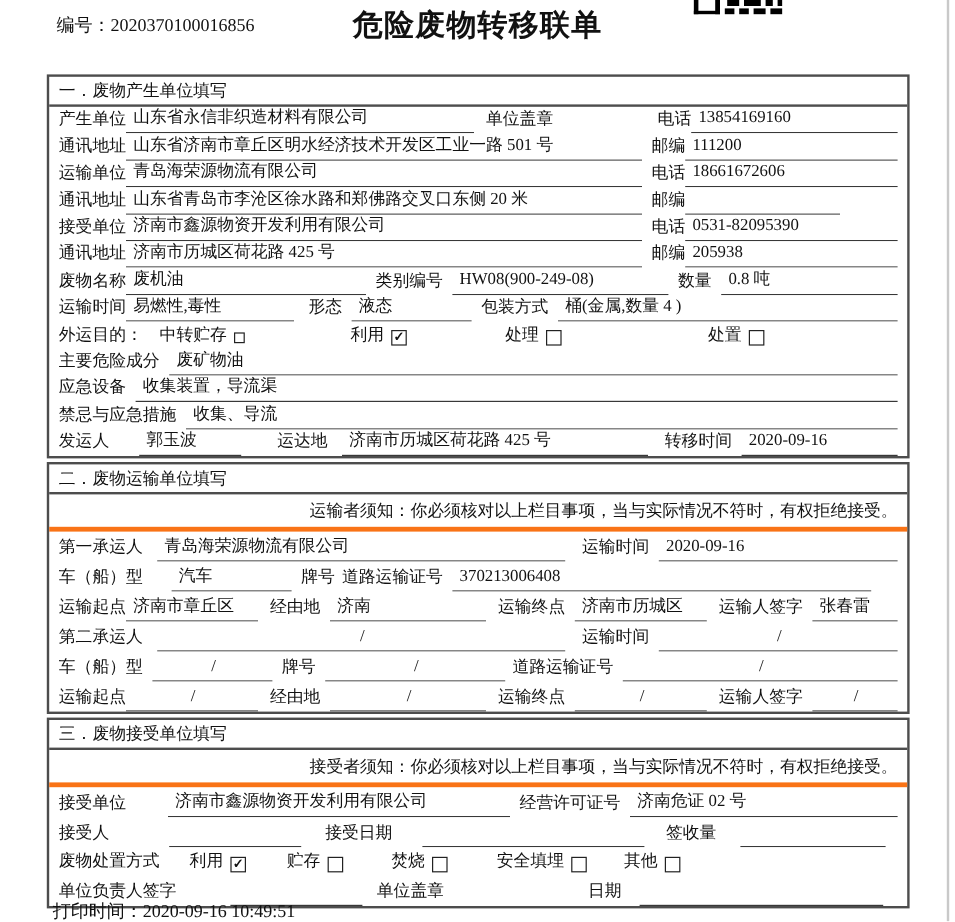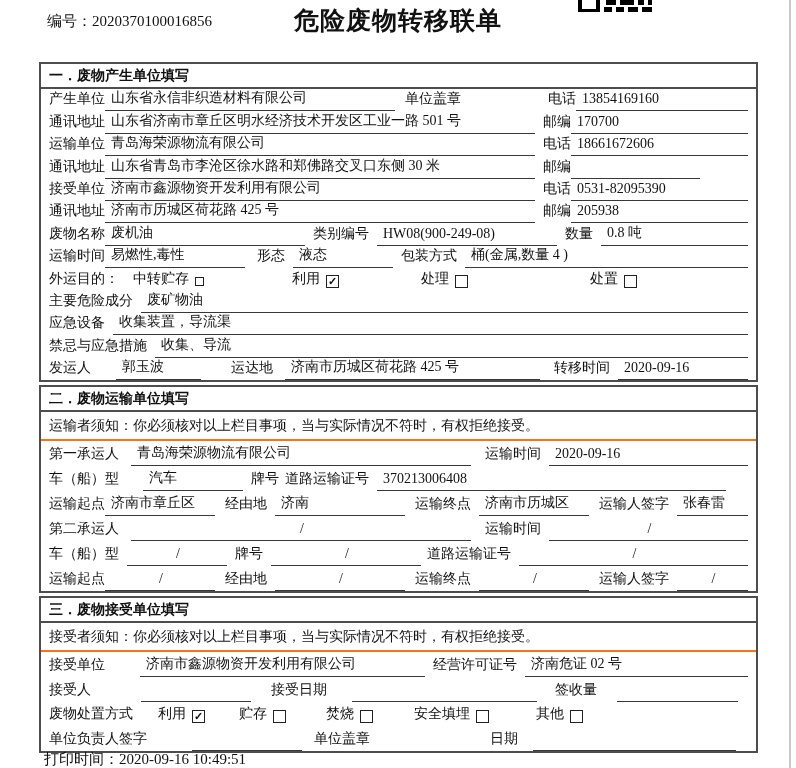--- a/index.html
+++ b/index.html
@@ -5,23 +5,23 @@
   html,body { margin:0; padding:0; background:#fff; }
   .page { position:relative; width:796px; height:768px; background:#ffffff; overflow:hidden;
           font-family:"Liberation Serif","DejaVu Serif",serif; color:#111; font-size:14px; }
   .edge { position:absolute; top:0; right:5px; width:2px; height:768px; background:#c9c9c9; }
   .qr { position:absolute; left:578px; top:0; }
   .serial { position:absolute; left:47px; top:12px; font-size:15px; white-space:nowrap; }
   .title { position:absolute; left:0; width:796px; top:4px; text-align:center;
            font-family:"Liberation Sans","DejaVu Sans",sans-serif; font-weight:bold; font-size:25px; letter-spacing:1px; }
   .doc { position:absolute; left:39px; top:62px; width:719px; }
   .box { box-sizing:border-box; border:2px solid #4d4d4d; margin-bottom:3px; background:#fff; }
-  .sec-h { font-family:"Liberation Sans","DejaVu Sans",sans-serif; font-weight:bold; font-size:14px;
+  .sec-h { font-family:"Liberation Sans","DejaVu Sans",sans-serif; font-weight:normal; font-size:14px;
            padding:3px 8px 2px 8px; border-bottom:2px solid #4d4d4d; }
-  .notice { padding:5px 8px 4px 8px; border-bottom:2px solid #f97316; white-space:nowrap; }
+  .notice { padding:5px 8px 4px 8px; border-bottom:4px solid #f97316; white-space:nowrap;text-align:right; }
   .row { display:flex; align-items:flex-end; padding:0 8px; box-sizing:border-box; overflow:hidden; }
   .h1 .row { height:22.4px; }
   .h2 .row { height:25px; }
   .h3 .row { height:24.8px; }
   .lbl { flex:none; white-space:nowrap; padding-bottom:3px; }
   .fill { border-bottom:1.5px solid #383838; padding:16px 4px 3px 6px; white-space:nowrap; box-sizing:border-box; flex:none; }
   .grow { flex:1 1 auto; }
   .ctr { text-align:center; }
   .cb { display:inline-block; box-sizing:border-box; width:13px; height:13px; border:1.5px solid #222;
         margin:0 0 3px 6px; line-height:11px; text-align:center; font-size:11px; font-weight:bold; flex:none; }
@@ -64,33 +64,33 @@
         <span class="lbl" style="margin-left:10px">单位盖章</span>
         <span class="grow"></span>
         <span class="lbl">电话</span>
         <span class="fill" style="width:172px">13854169160</span>
       </div>
 
       <div class="row">
         <span class="lbl">通讯地址</span>
         <span class="fill" style="width:430px">山东省济南市章丘区明水经济技术开发区工业一路 501 号</span>
         <span class="lbl" style="margin-left:8px">邮编</span>
-        <span class="fill grow">170700</span>
+        <span class="fill grow">111200</span>
       </div>
 
       <div class="row">
         <span class="lbl">运输单位</span>
         <span class="fill" style="width:430px">青岛海荣源物流有限公司</span>
         <span class="lbl" style="margin-left:8px">电话</span>
         <span class="fill grow">18661672606</span>
       </div>
 
       <div class="row">
         <span class="lbl">通讯地址</span>
-        <span class="fill" style="width:430px">山东省青岛市李沧区徐水路和郑佛路交叉口东侧 30 米</span>
+        <span class="fill" style="width:430px">山东省青岛市李沧区徐水路和郑佛路交叉口东侧 20 米</span>
         <span class="lbl" style="margin-left:8px">邮编</span>
         <span class="fill grow" style="margin-right:48px"></span>
       </div>
 
       <div class="row">
         <span class="lbl">接受单位</span>
         <span class="fill" style="width:430px">济南市鑫源物资开发利用有限公司</span>
         <span class="lbl" style="margin-left:8px">电话</span>
         <span class="fill grow">0531-82095390</span>
       </div>
@@ -238,21 +238,21 @@
       <div class="row">
         <span class="lbl">废物处置方式</span>
         <span class="lbl" style="margin-left:25px">利用</span>
         <span class="cb">✓</span>
         <span class="lbl" style="margin-left:34px">贮存</span>
         <span class="cb"></span>
         <span class="lbl" style="margin-left:40px">焚烧</span>
         <span class="cb"></span>
         <span class="lbl" style="margin-left:41px">安全填埋</span>
         <span class="cb"></span>
-        <span class="lbl" style="margin-left:47px">其他</span>
+        <span class="lbl" style="margin-left:31px">其他</span>
         <span class="cb"></span>
       </div>
 
       <div class="row">
         <span class="lbl">单位负责人签字</span>
         <span class="fill" style="width:110px;margin-left:45px"></span>
         <span class="lbl" style="margin-left:12px">单位盖章</span>
         <span class="lbl" style="margin-left:120px">日期</span>
         <span class="fill grow" style="margin-left:15px;margin-right:12px"></span>
       </div>

